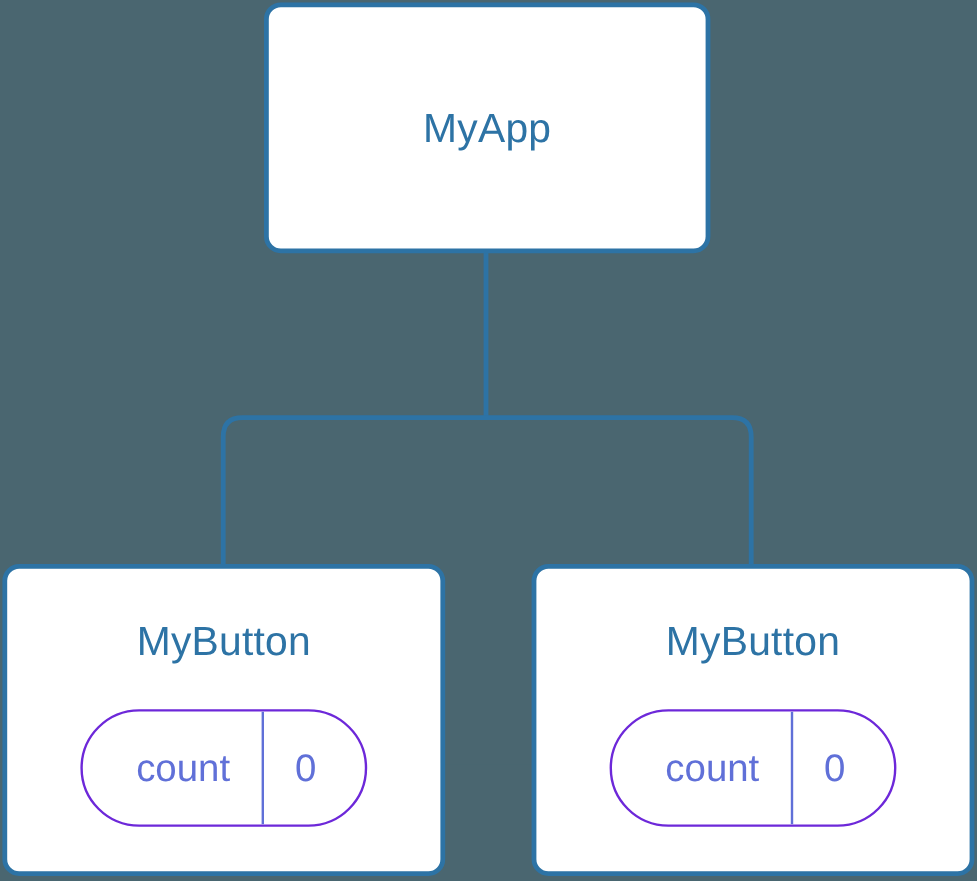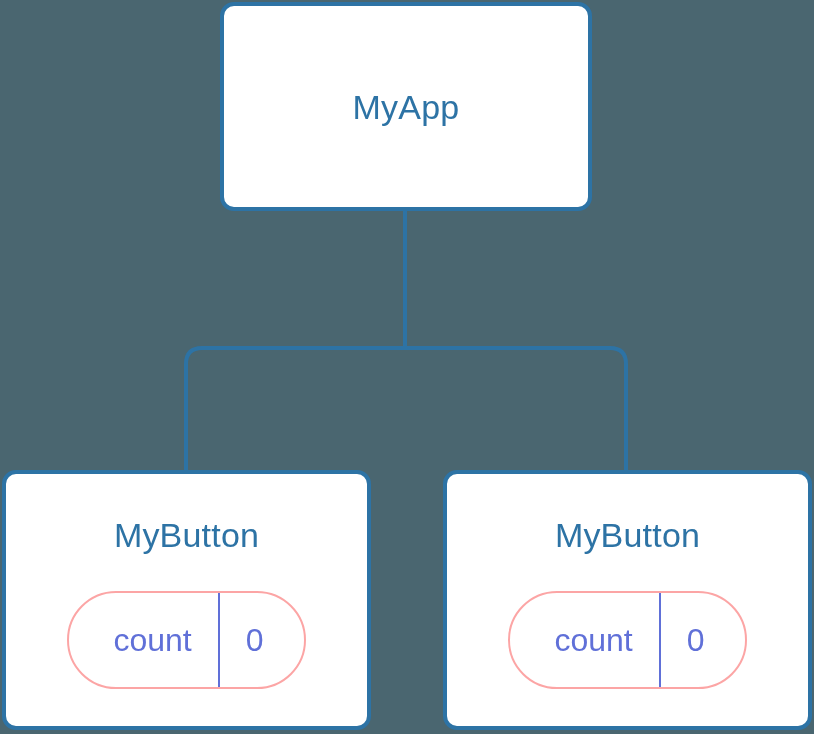--- a/index.html
+++ b/index.html
@@ -78,21 +78,21 @@
   .node-child-right .node-title {
     margin-top: 6px;
     margin-bottom: 39px;
   }
 
   
   .state-pill {
     display: flex;
     align-items: stretch;
     height: 98px;
-    border: 2px solid #fca5a5;
+    border: 2px solid #6d28d9;
     border-radius: 999px;
     box-sizing: border-box;
     background: transparent;
     overflow: hidden;
   }
 
   .pill-key {
     display: flex;
     align-items: center;
     justify-content: center;

